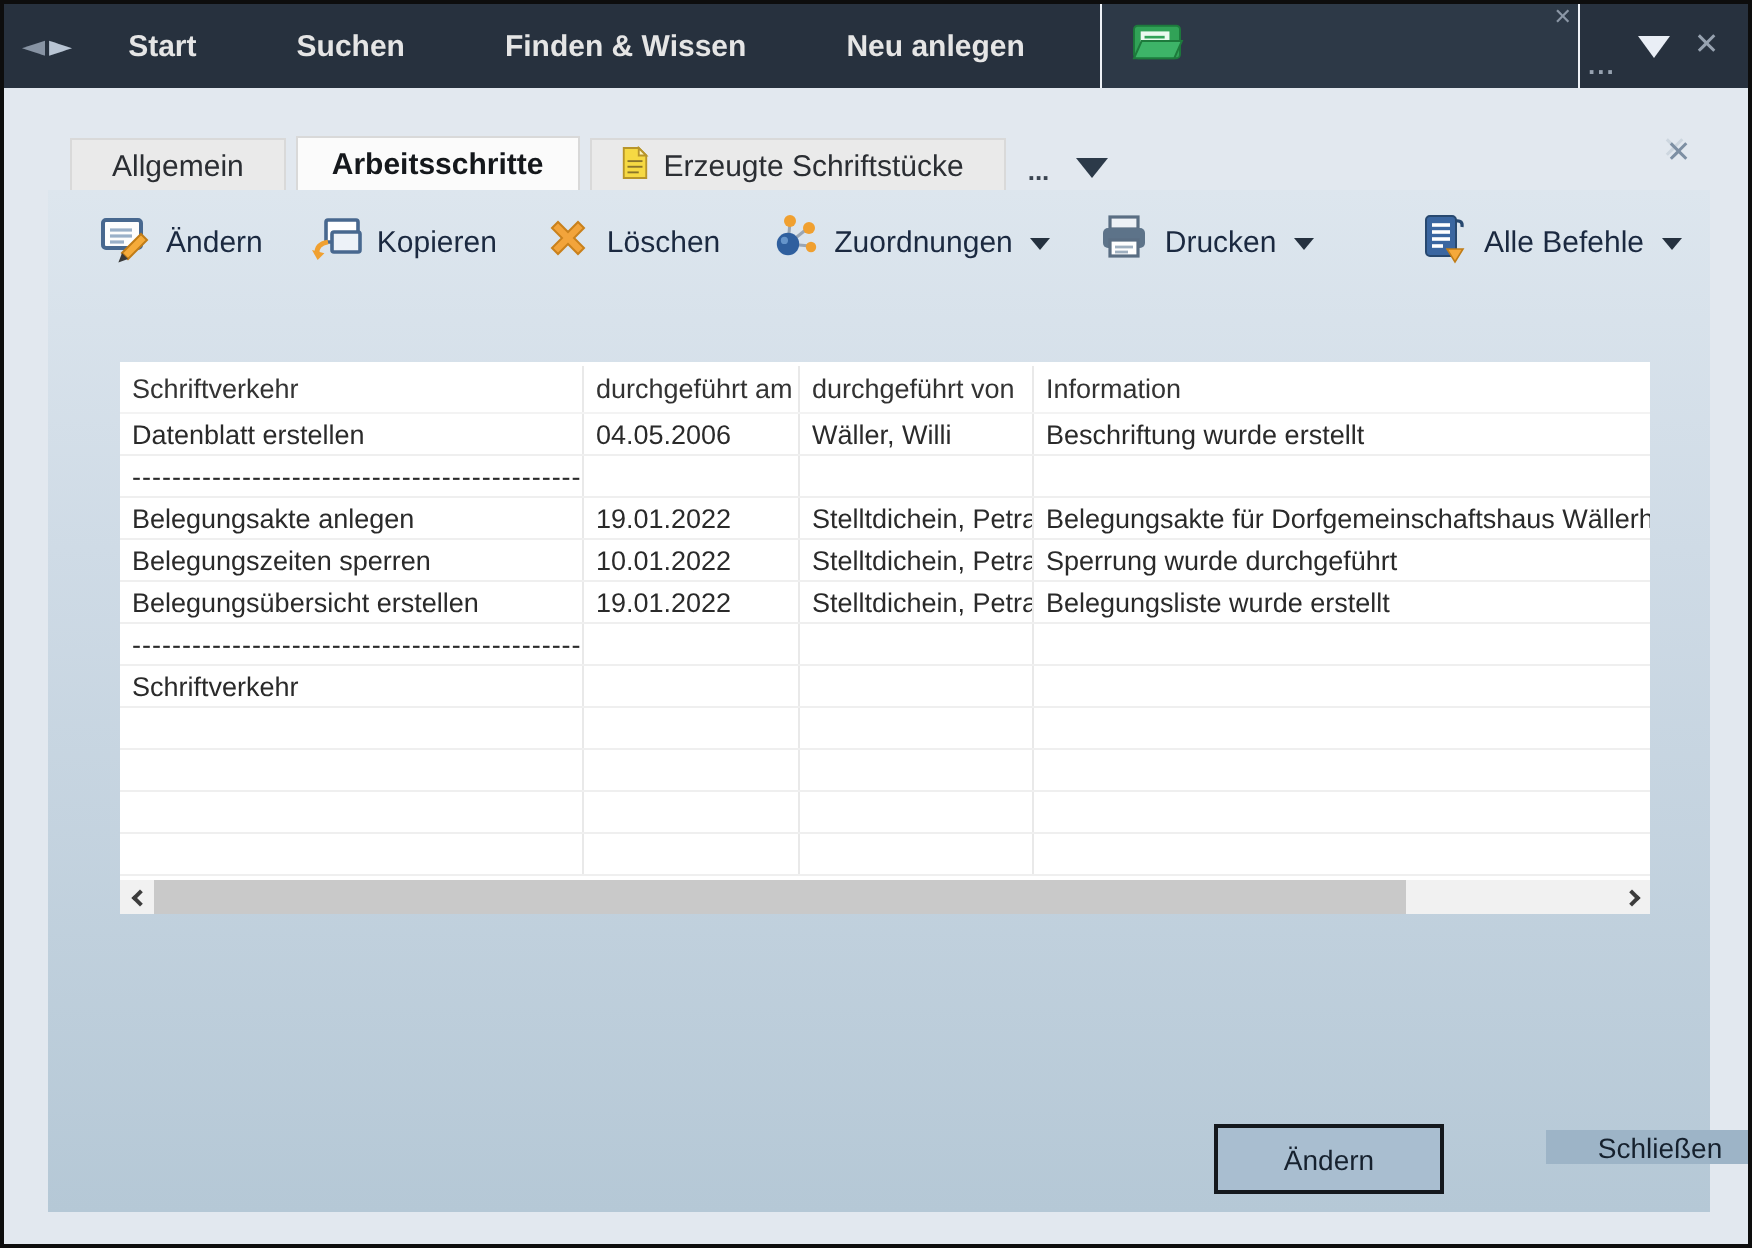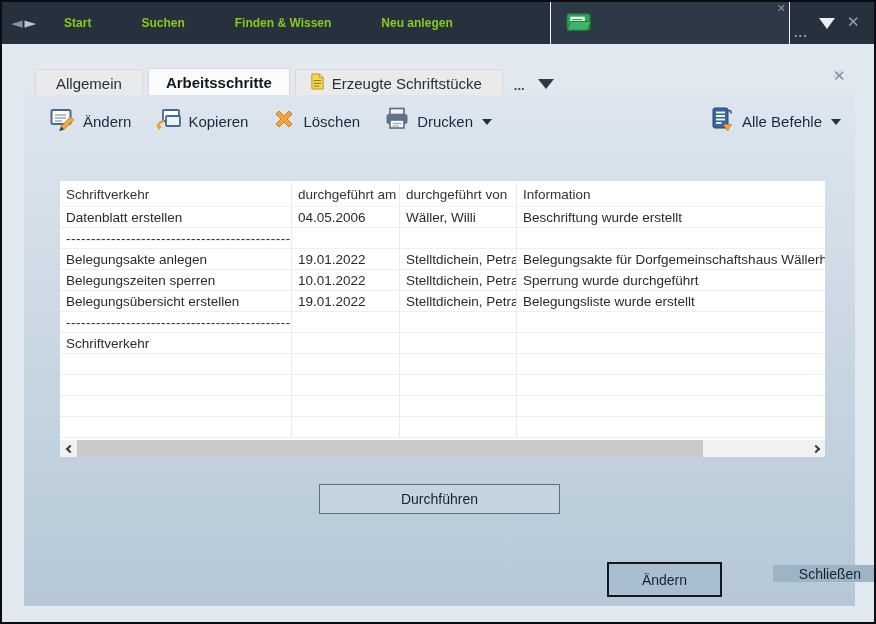--- a/index.html
+++ b/index.html
@@ -16,21 +16,21 @@
   
   .topbar {
     position:absolute; left:0; top:0; right:0; height:42px;
     background:#27313e; display:flex; align-items:center;
   }
   .nav-arrows { display:flex; align-items:center; gap:2px; margin-left:9px; }
   .nav-arrow { font-size:15px; line-height:1; }
   .nav-back { color:#8793a3; }
   .nav-fwd  { color:#b9c5d4; }
   .menu { display:flex; gap:50px; margin-left:28px; }
-  .menu-item { color:#84cc16; font-weight:bold; font-size:12px; white-space:nowrap; }
+  .menu-item { color:#e5e5e5; font-weight:bold; font-size:15px; white-space:nowrap; }
 
   .doc-tab {
     position:absolute; left:548px; top:0; width:240px; height:42px;
     background:#2d3947; border-left:1px solid #eef2f7; border-right:1px solid #eef2f7;
     display:flex; align-items:center; padding-left:14px; gap:9px;
   }
   .doc-tab-label { color:#ffffff; font-weight:bold; font-size:16px; white-space:nowrap; overflow:hidden; }
   .doc-tab-close {
     position:absolute; right:3px; top:0px; font-size:11px; font-weight:bold; color:#8b97a6;
   }
@@ -217,20 +217,38 @@
 
       <div class="tb-btn">
         <span>
           <svg width="24" height="24" viewBox="0 0 24 24">
             <path d="M4 7 L7 4 L12 9 L17 4 L20 7 L15 12 L20 17 L17 20 L12 15 L7 20 L4 17 L9 12 Z" fill="#f2a43b" stroke="#c9811c" stroke-width="1"></path>
           </svg>
         </span>
         <span class="tb-label">Löschen</span>
       </div>
 
+      <div class="tb-btn">
+        <span>
+          <svg width="26" height="26" viewBox="0 0 26 26">
+            <g stroke="#9aa6b4" stroke-width="1.5">
+              <line x1="10" y1="16" x2="11" y2="5"></line>
+                <line x1="10" y1="16" x2="20" y2="8"></line>
+                <line x1="10" y1="16" x2="21" y2="17"></line>
+            </g>
+            <circle cx="11" cy="4.5" r="3" fill="#f0a030"></circle>
+            <circle cx="20.5" cy="8" r="3" fill="#f0a030"></circle>
+            <circle cx="21.5" cy="17.5" r="2.6" fill="#f0a030"></circle>
+            <circle cx="10" cy="16" r="5.6" fill="#2f5f9e"></circle>
+            <circle cx="8.2" cy="14.2" r="1.8" fill="#6f9ed1" opacity="0.85"></circle>
+          </svg>
+        </span>
+        <span class="tb-label">Zuordnungen</span>
+        <span class="tb-caret"></span>
+      </div>
 
       <div class="tb-btn">
         <span>
           <svg width="26" height="26" viewBox="0 0 26 26">
             <rect x="6" y="2.5" width="14" height="6" fill="#edf1f6" stroke="#5a6e83" stroke-width="1.6"></rect>
             <rect x="2.5" y="8" width="21" height="10" rx="2.5" fill="#5d7389"></rect>
             <rect x="6" y="14" width="14" height="8" fill="#ffffff" stroke="#5a6e83" stroke-width="1.6"></rect>
             <line x1="8.5" y1="17.5" x2="17.5" y2="17.5" stroke="#9fb0c0" stroke-width="1.4"></line>
             <line x1="8.5" y1="20" x2="15" y2="20" stroke="#9fb0c0" stroke-width="1.4"></line>
           </svg>
@@ -345,18 +363,17 @@
             <span class="chev chev-left"></span>
           </div>
         <div class="hs-thumb"></div>
         <div class="hs-track"></div>
         <div class="hs-btn">
             <span class="chev chev-right"></span>
           </div>
       </div>
     </div>
 
-    <button class="btn btn-durchfuehren">Durchführen</button>
     <button class="btn btn-aendern">Ändern</button>
     <button class="btn btn-schliessen">Schließen</button>
   </div>
 
 </div>
 
 </body></html>

